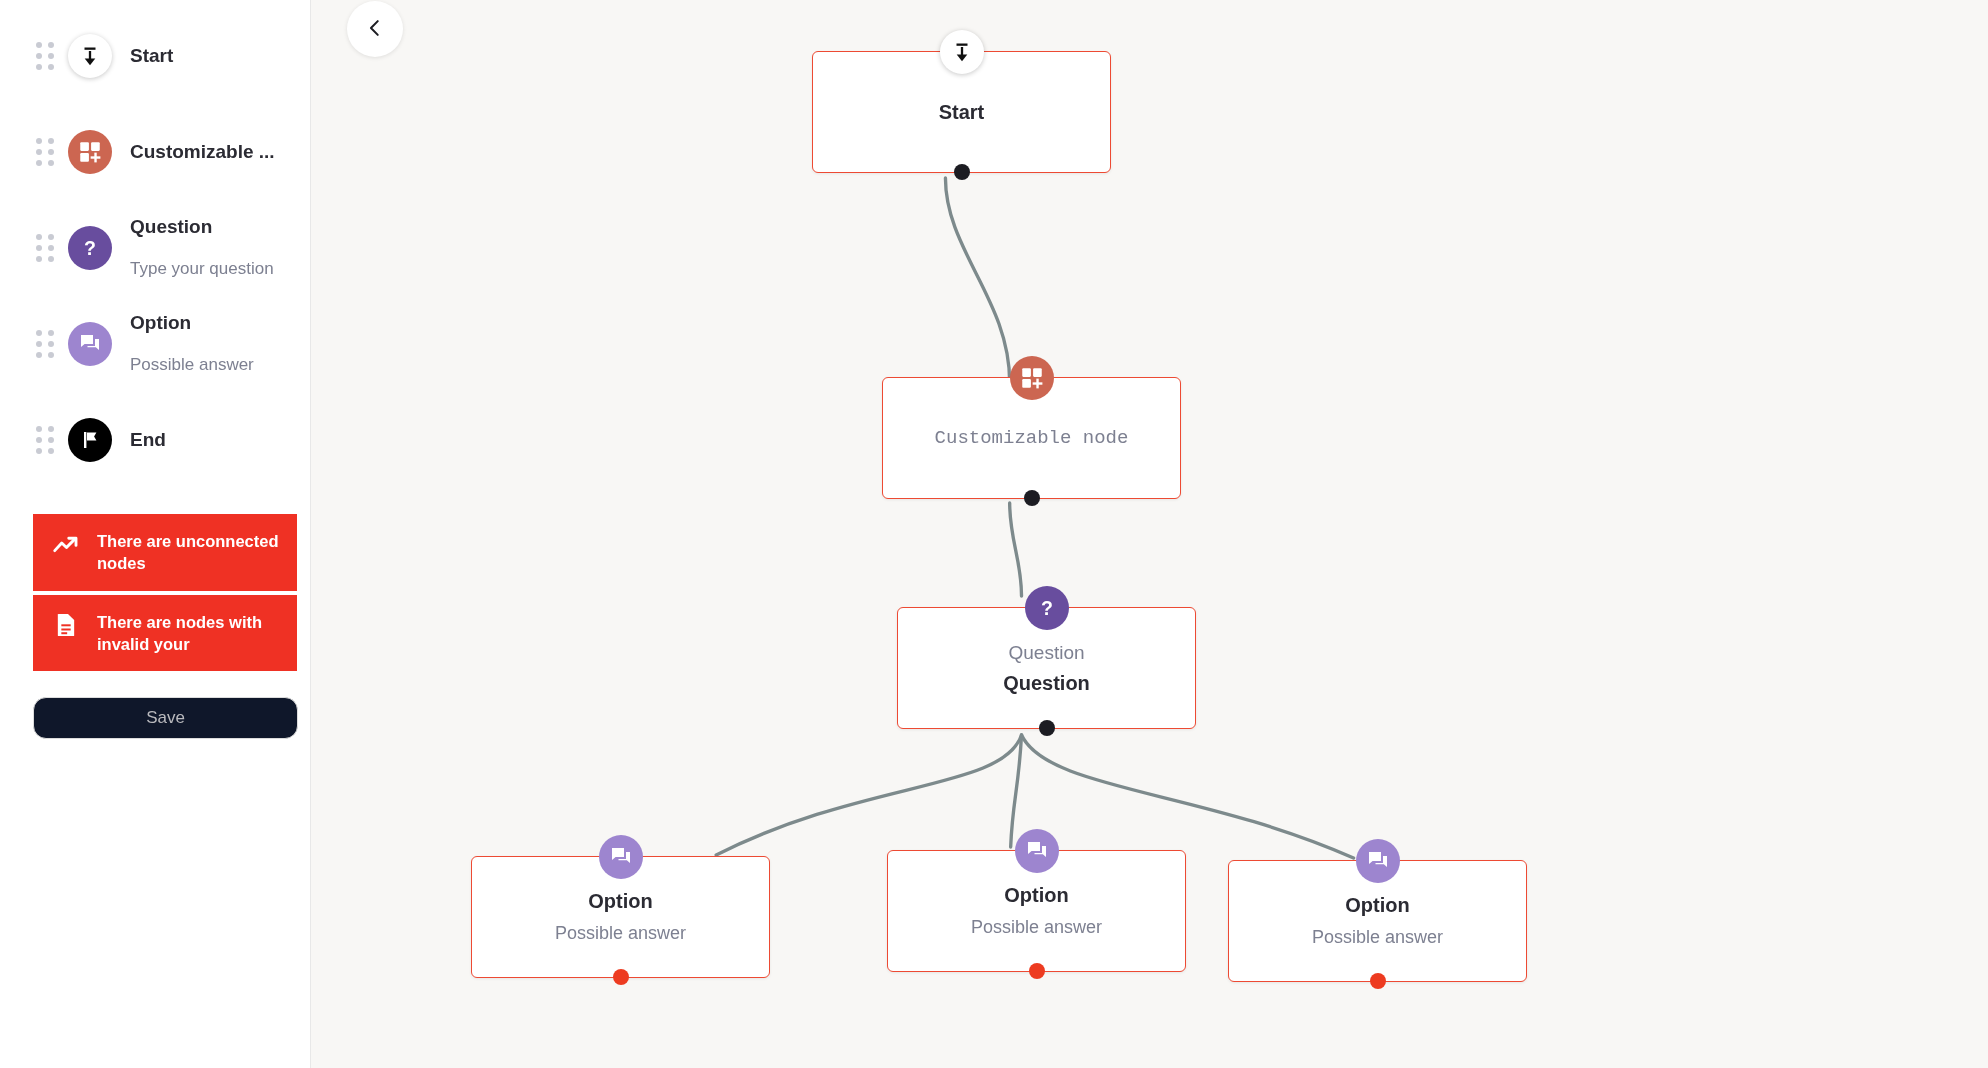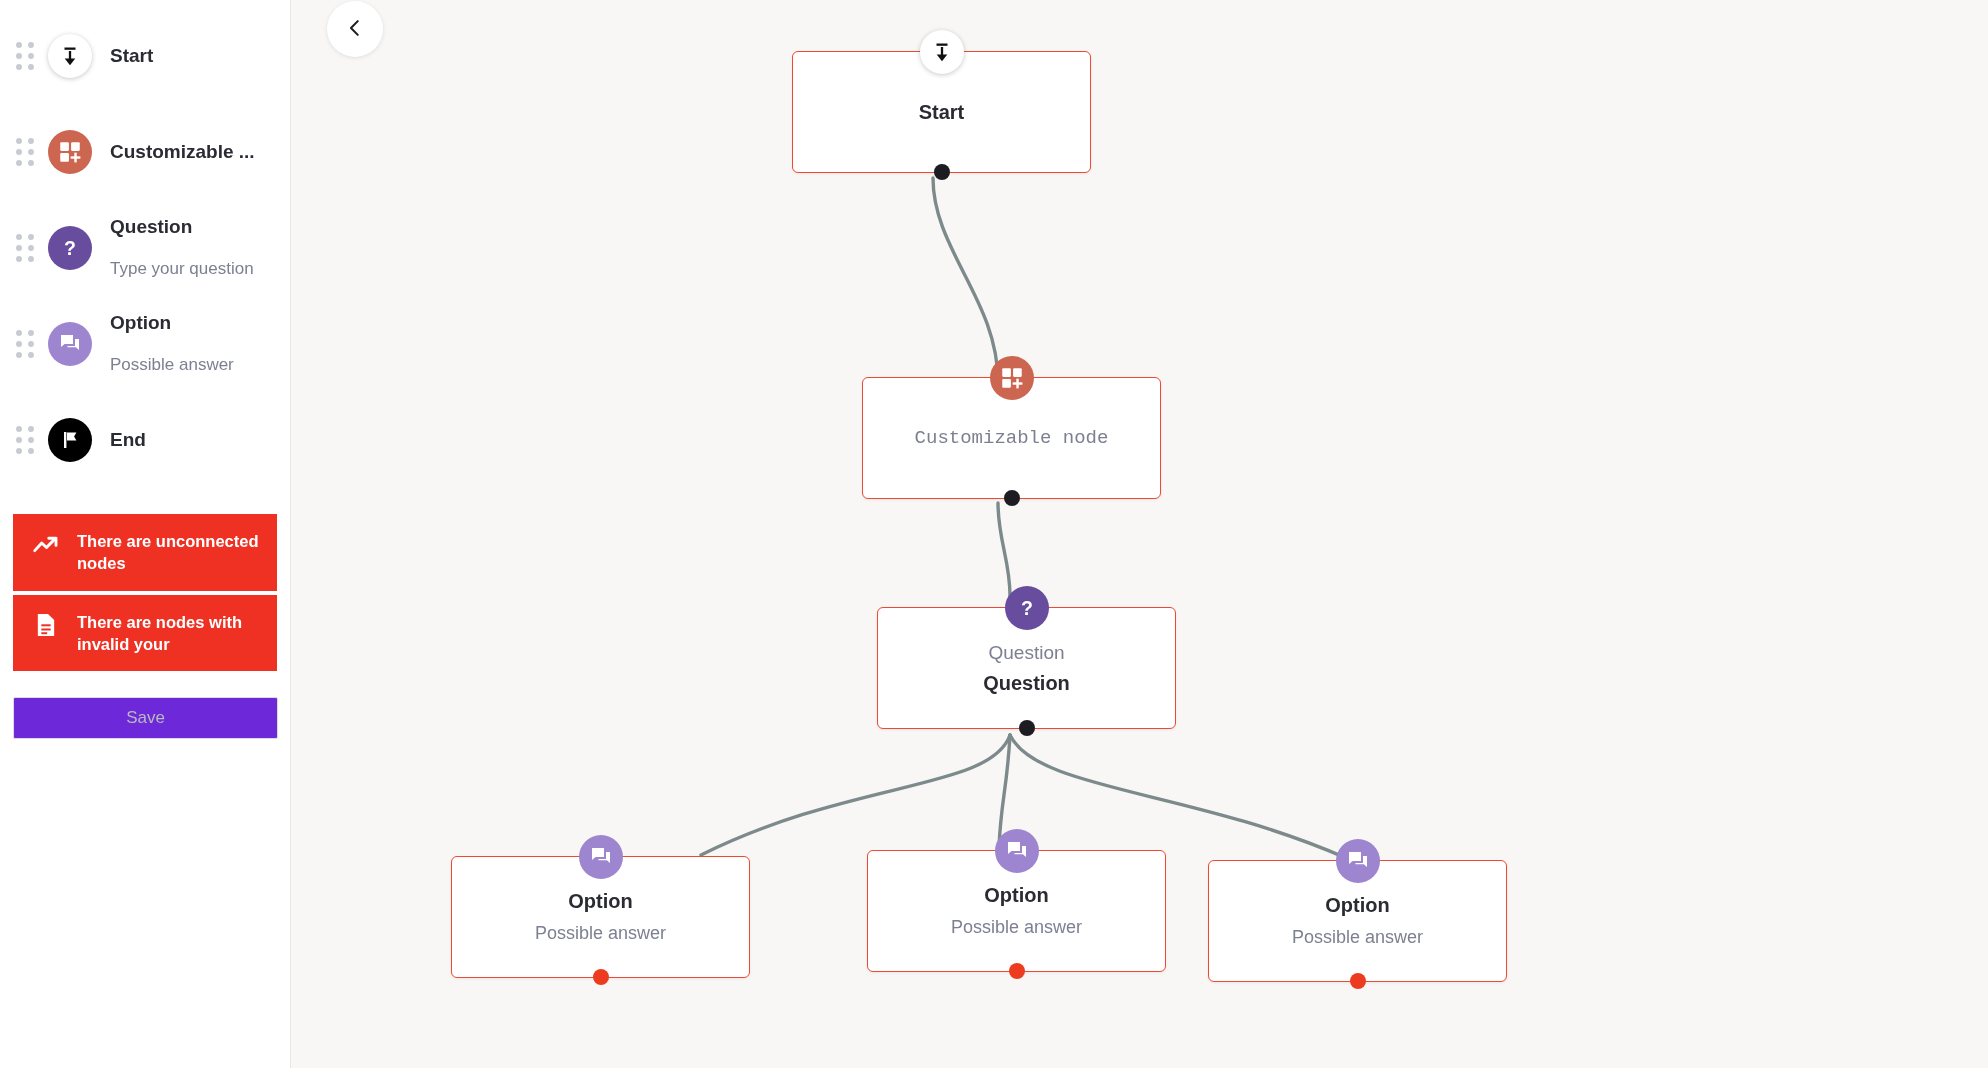--- a/index.html
+++ b/index.html
@@ -2,21 +2,21 @@
 <html><head>
 <meta charset="utf-8">
 <style>
   * { box-sizing: border-box; margin: 0; padding: 0; }
   html, body {
     width: 1988px; height: 1068px;
     font-family: "Liberation Sans", sans-serif;
     overflow: hidden;
     background: #ffffff;
   }
-  #app { position: relative; width: 1988px; height: 1068px; display: flex; }
+  #app { position: relative; width: 1988px; height: 1068px; display: flex; padding-left: 20px; }
 
   
   .sidebar {
     width: 291px; height: 1068px;
     background: #ffffff;
     border-right: 1px solid #e8e8e8;
     position: relative;
     flex: 0 0 291px;
     padding-top: 8px;
   }
@@ -72,23 +72,23 @@
   .alert-icon {
     width: 34px; flex: 0 0 34px; margin-right: 14px;
     display: flex; align-items: center; justify-content: center;
   }
   .alert-text { font-size: 16.5px; font-weight: 700; line-height: 1.35; }
 
   .save-btn {
     display: block;
     margin: 26px 13px 0 13px;
     height: 42px; width: 265px;
-    background: #6d28d9;
+    background: #0f172a;
     border: 1px solid #dcdcdc;
-    border-radius: 2px;
+    border-radius: 13px;
     color: #b9b9bd;
     font-size: 17px;
     font-family: "Liberation Sans", sans-serif;
     cursor: default;
   }
 
   
   .canvas {
     position: relative;
     flex: 1 1 auto;

